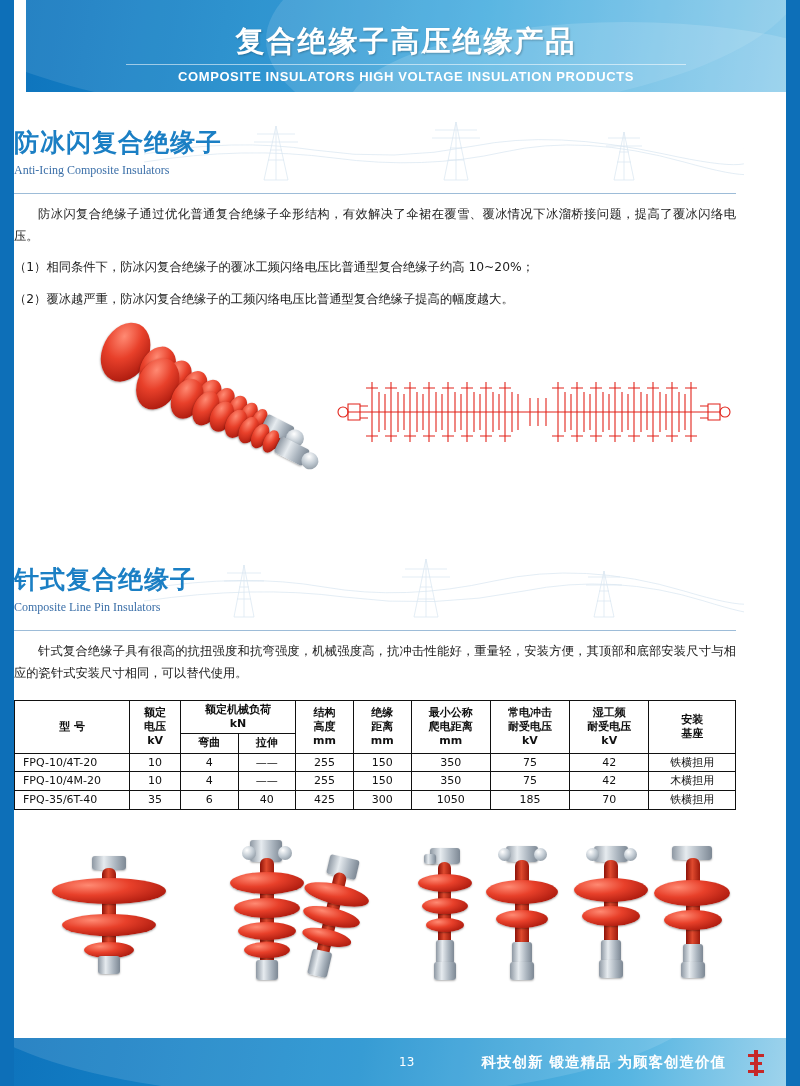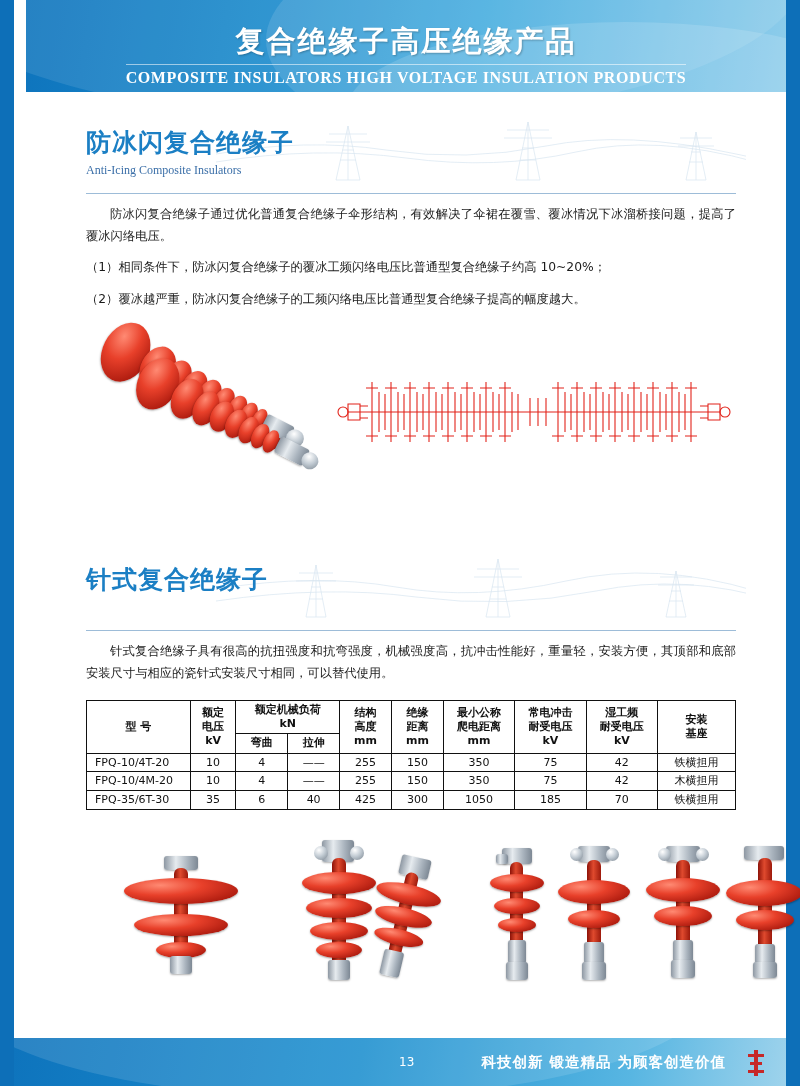--- a/index.html
+++ b/index.html
@@ -47,33 +47,33 @@
   }
   .header-title {
     position:relative; text-align:center; color:#ffffff;
     font-size:29px; font-weight:bold; letter-spacing:2px;
     margin-top:22px;
     font-family:"DejaVu Sans", sans-serif;
     text-shadow: 1px 1px 2px rgba(0,0,0,.25);
   }
   .header-sub {
     position:relative; text-align:center; color:#ffffff;
-    font-size:16px; font-weight:bold; letter-spacing:.6px; margin-top:7px;font-family:Liberation Serif, serif;
+    font-size:13px; font-weight:bold; letter-spacing:.6px; margin-top:7px;
   }
   .header-rule {
     position:absolute; left:100px; right:100px; top:64px; height:1px;
     background:rgba(255,255,255,.55);
   }
 
   
   .content { position:absolute; left:14px; right:14px; top:92px; bottom:52px; }
 
   
   .section {
-    position:relative; margin-top:34px; padding-left:72px; padding-right:50px;
+    position:relative; margin-top:34px; padding-right:50px;
   }
   .sec-head { position:relative; height:62px; }
   .sec-art {
     position:absolute; left:130px; right:-10px; top:-6px; height:62px;
     overflow:hidden; opacity:.35;
   }
   .sec-zh {
     position:relative; font-size:25px; color:#1b7fc4; font-weight:bold;
     font-family:"DejaVu Sans", sans-serif; letter-spacing:1px;
   }
@@ -345,20 +345,21 @@
             <path d="M90 60 L100 8 L110 60 M90 60 L110 60 M93 42 L107 42 M95 30 L105 30
                      M80 24 L120 24 M83 16 L117 16 M100 8 L100 60"></path>
             <path d="M270 60 L282 2 L294 60 M270 60 L294 60 M274 42 L290 42 M276 30 L288 30
                      M258 20 L306 20 M261 12 L303 12 M282 2 L282 60"></path>
             <path d="M450 60 L460 14 L470 60 M450 60 L470 60 M453 44 L467 44 M455 34 L465 34
                      M442 28 L478 28 M444 20 L476 20 M460 14 L460 60"></path>
           </g>
         </svg>
       </div>
       <div class="sec-zh">针式复合绝缘子</div>
+      <div class="sec-en">Composite Line Pin Insulators</div>
     </div>
     <div class="sec-underline"></div>
 
     <div class="para indent">针式复合绝缘子具有很高的抗扭强度和抗弯强度，机械强度高，抗冲击性能好，重量轻，安装方便，其顶部和底部安装尺寸与相应的瓷针式安装尺寸相同，可以替代使用。</div>
 
     <div class="tbl-wrap">
       <table class="spec">
         <thead>
           <tr>
             <th rowspan="2" style="width:16%">
@@ -427,21 +428,21 @@
             <td>4</td>
             <td>——</td>
             <td>255</td>
             <td>150</td>
             <td>350</td>
             <td>75</td>
             <td>42</td>
             <td>木横担用</td>
           </tr>
           <tr>
-            <td class="model">FPQ-35/6T-30</td>
+            <td class="model">FPQ-35/6T-40</td>
             <td>35</td>
             <td>6</td>
             <td>40</td>
             <td>425</td>
             <td>300</td>
             <td>1050</td>
             <td>185</td>
             <td>70</td>
             <td>铁横担用</td>
           </tr>

